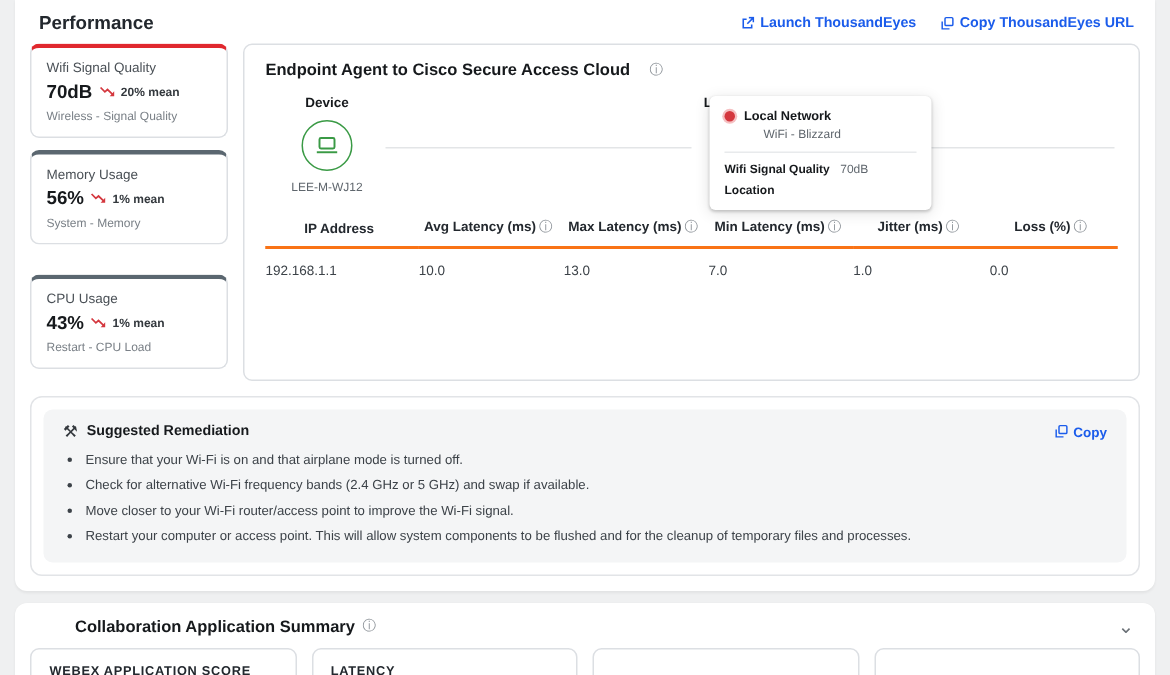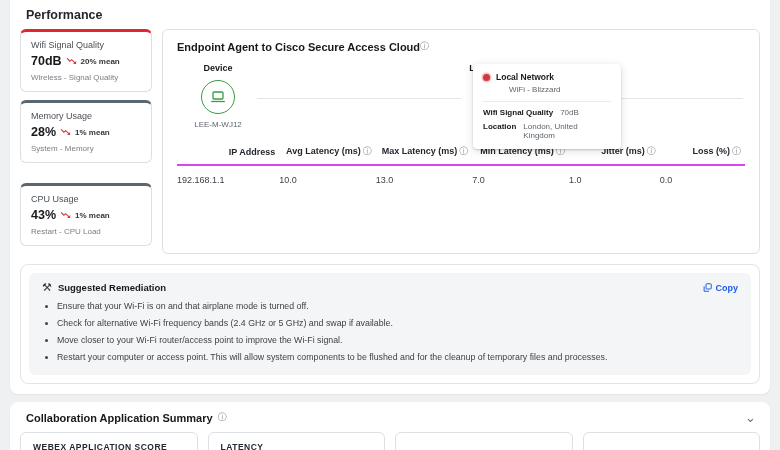--- a/index.html
+++ b/index.html
@@ -21,21 +21,21 @@
   .content-row { display:flex; gap:10px; }
   .metrics-col { width:132px; flex:none; }
   .metric-card { background:#fff; border:1px solid #dcdfe3; border-top:3px solid #888; border-radius:6px; padding:8px 10px 9px; margin-bottom:8px; cursor:pointer; }
   .metric-title { font-size:9px; color:#4a5056; margin-bottom:4px; }
   .metric-value-row { display:flex; align-items:center; gap:4px; }
   .metric-value { font-size:12.5px; font-weight:bold; color:#16191c; }
   .metric-trend { font-size:8px; font-weight:bold; color:#33383d; }
   .metric-sub { font-size:8px; color:#7a8087; margin-top:5px; }
 
   .endpoint-card { flex:1; border:1px solid #dcdfe3; border-radius:6px; padding:10px 14px 6px; position:relative; background:#fff; }
-  .endpoint-title { font-size:11px; font-weight:bold; color:#16191c; display:flex; align-items:center; gap:0; }
+  .endpoint-title { font-size:11px; font-weight:bold; color:#16191c; display:flex; align-items:center; gap:13px; }
   .info-i { color:#8a9096; font-size:9px; font-weight:normal; cursor:pointer; }
 
   .diagram { display:flex; padding:10px 2px 0; }
   .node { width:78px; flex:none; text-align:center; cursor:pointer; }
   .node-label { font-size:9px; font-weight:bold; color:#16191c; white-space:nowrap; }
   .circle { width:34px; height:34px; border-radius:50%; margin:7px auto 6px; display:flex; align-items:center; justify-content:center; border:1.5px solid #3a9a45; background:#fff; }
   .circle.red { border-color:#e5484d; }
   .node-name { font-size:8px; color:#5f666d; white-space:nowrap; }
   .connector { flex:1; height:1px; background:#e3e5e7; margin-top:35px; }
 
@@ -43,54 +43,74 @@
              box-shadow:0 1px 2px rgba(0,0,0,.18), 0 2px 10px rgba(0,0,0,.12); padding:8px 10px 9px; z-index:5; }
   .tt-head { display:flex; align-items:center; gap:6px; }
   .tt-dot { width:7px; height:7px; border-radius:50%; background:#d4373e; box-shadow:0 0 0 1.5px #f5c0c2; flex:none; }
   .tt-title { font-size:8.5px; font-weight:bold; color:#16191c; }
   .tt-sub { font-size:8px; color:#5f666d; margin:3px 0 0 26px; }
   .tt-div { border-top:1px solid #e8eaec; margin:7px 0 6px; }
   .tt-row { font-size:8px; color:#5f666d; margin-top:5px; display:flex; gap:7px; }
   .tt-row .tt-lab { color:#16191c; font-weight:bold; }
 
   table.metrics-table { width:100%; border-collapse:collapse; margin-top:10px; }
-  .metrics-table th { font-size:9px; font-weight:bold; color:#23282e; text-align:right; padding:6px 4px 6px 0; border-bottom:2px solid #d946ef; }
+  .metrics-table th { font-size:9px; font-weight:bold; color:#23282e; text-align:center; padding:6px 4px 6px 0; border-bottom:2px solid #f97316; }
   .metrics-table th .info-i { margin-left:2px; }
   .metrics-table td { font-size:9px; color:#3c4248; padding:9px 4px 9px 0; }
 
   .rem-outer { border:1px solid #e2e4e7; border-radius:8px; margin-top:10px; padding:8px; }
   .rem-box { background:#f4f5f6; border-radius:6px; padding:8px 13px 6px; }
   .rem-head { display:flex; justify-content:space-between; align-items:center; }
   .rem-title { font-size:9.5px; font-weight:bold; color:#16191c; display:flex; align-items:center; gap:6px; }
   .tools-glyph { font-size:11px; color:#33383d; }
   .rem-copy { color:#1b5ceb; font-size:9px; font-weight:bold; display:flex; align-items:center; gap:4px; cursor:pointer; }
   ul.rem-list { margin:7px 0 2px; padding-left:15px; }
   ul.rem-list li { font-size:8.8px; color:#3c4248; margin-bottom:7px; }
 
   #collab-panel { margin-top:8px; padding:9px 10px; height:125px; }
-  .collab-head { display:flex; justify-content:space-between; align-items:center; padding:0 4px 0 6px; }
+  .collab-head { display:flex; justify-content:space-between; align-items:center; padding:0 4px 0 6px;margin-left:24px; }
   .collab-title { font-size:11px; font-weight:bold; color:#16191c; display:flex; align-items:center; gap:5px; }
   .chevron { color:#6b7177; font-size:13px; cursor:pointer; line-height:10px; }
   .cards-row { display:flex; gap:10px; margin-top:8px; }
   .sum-card { flex:1; border:1px solid #dcdfe3; border-radius:6px; padding:9px 12px; height:85px; background:#fff; }
   .sum-title { font-size:8.5px; font-weight:bold; letter-spacing:.5px; color:#23282e; }
   .sum-sub { font-size:8.5px; color:#7a8087; margin-top:4px; }
   .big-row { display:flex; align-items:flex-end; gap:7px; margin-top:9px; }
   .big-value { font-size:23px; font-weight:bold; color:#16191c; letter-spacing:-.5px; line-height:1; white-space:nowrap; }
 
   .c-red { color:#d4373e; }
   svg.ico { display:block; }
 </style>
 </head>
 <body>
 
 <div class="panel" id="perf-panel">
 
   <div class="head-row">
     <div class="page-title">Performance</div>
+    <div class="link-group">
+      <div class="blue-link">
+        <span>
+            <svg class="ico" width="9" height="9" viewBox="0 0 12 12">
+              <path d="M5 2.5H2v7.5h7.5V7" fill="none" stroke="#1b5ceb" stroke-width="1.4"></path>
+              <path d="M7 1h4v4M10.6 1.4L5.6 6.4" fill="none" stroke="#1b5ceb" stroke-width="1.4"></path>
+            </svg>
+          </span>
+        <span>Launch ThousandEyes</span>
+      </div>
+      <div class="blue-link">
+        <span>
+            <svg class="ico" width="9" height="9" viewBox="0 0 12 12">
+              <rect x="4" y="1" width="7" height="7" rx="1" fill="none" stroke="#1b5ceb" stroke-width="1.3"></rect>
+              <path d="M8 11H1.5V4.5" fill="none" stroke="#1b5ceb" stroke-width="1.3"></path>
+            </svg>
+          </span>
+        <span>Copy ThousandEyes URL</span>
+      </div>
+    </div>
   </div>
 
   <div class="content-row">
 
     <div class="metrics-col">
 
       <div class="metric-card" style="border-top-color: rgb(224, 40, 46);">
         <div class="metric-title">Wifi Signal Quality</div>
         <div class="metric-value-row">
           <span class="metric-value">70dB</span>
@@ -101,21 +121,21 @@
               </svg>
             </span>
           <span class="metric-trend">20% mean</span>
         </div>
         <div class="metric-sub">Wireless - Signal Quality</div>
       </div>
 
       <div class="metric-card" style="border-top-color: rgb(91, 103, 112);">
         <div class="metric-title">Memory Usage</div>
         <div class="metric-value-row">
-          <span class="metric-value">28%</span>
+          <span class="metric-value">56%</span>
           <span class="c-red">
               <svg class="ico" width="11" height="8" viewBox="0 0 12 9">
                 <path d="M1 1.5 4.2 4.8 6.2 3 10 6.6" fill="none" stroke="currentColor" stroke-width="1.3"></path>
                 <path d="M11.2 8V4.4L7.8 8z" fill="currentColor"></path>
               </svg>
             </span>
           <span class="metric-trend">1% mean</span>
         </div>
         <div class="metric-sub">System - Memory</div>
       </div>
@@ -174,21 +194,20 @@
           <span class="tt-title">Local Network</span>
         </div>
         <div class="tt-sub">WiFi - Blizzard</div>
         <div class="tt-div"></div>
         <div class="tt-row">
           <span class="tt-lab">Wifi Signal Quality</span>
           <span>70dB</span>
         </div>
         <div class="tt-row">
           <span class="tt-lab">Location</span>
-          <span>London, United Kingdom</span>
         </div>
       </div>
 
       <table class="metrics-table">
         <thead>
           <tr>
             <th style="width:18%"><span>IP Address</span></th>
             <th style="width:17%"><span>Avg Latency (ms)</span><span class="info-i">ⓘ</span></th>
             <th style="width:17%"><span>Max Latency (ms)</span><span class="info-i">ⓘ</span></th>
             <th style="width:17%"><span>Min Latency (ms)</span><span class="info-i">ⓘ</span></th>

